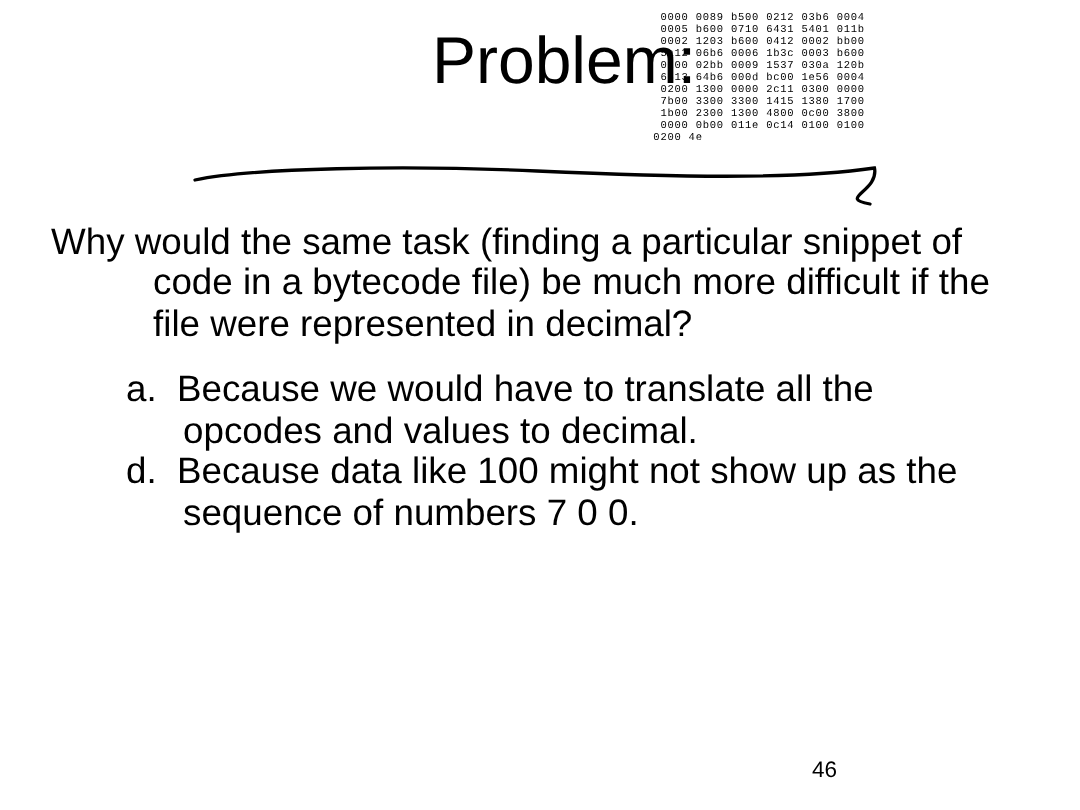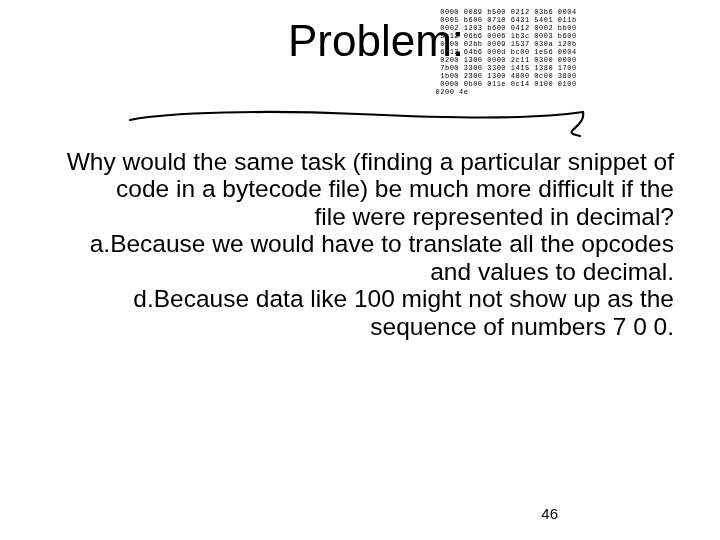--- a/index.html
+++ b/index.html
@@ -49,29 +49,28 @@
     top: 106px;
     pointer-events: none;
   }
   .body {
     position: absolute;
     top: 148px;
     left: 34px;
     width: 640px;
     font-size: 24.5px;
     line-height: 1.12;
-    text-align: right;
   }
   
   .q {
     padding-left: 68px;
     text-indent: -68px;
   }
   .opts {
-    margin: 0;
+    margin: 16px;
     padding: 0;
     list-style: none;
   }
   .opts li {
     padding-left: 72px;
     text-indent: -38px;
     margin-left: 0;
   }
   .letter {
     display: inline-block;

